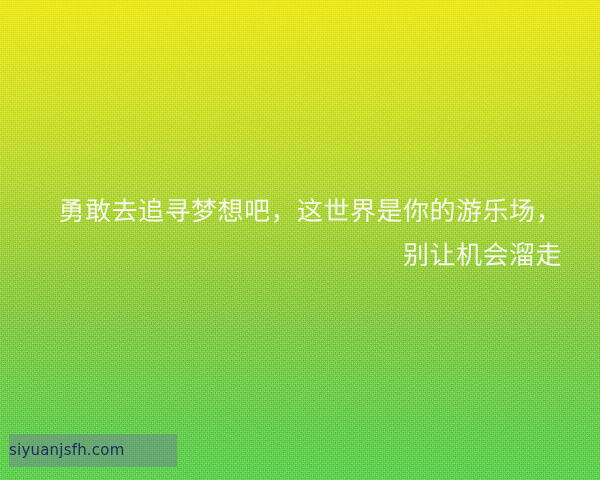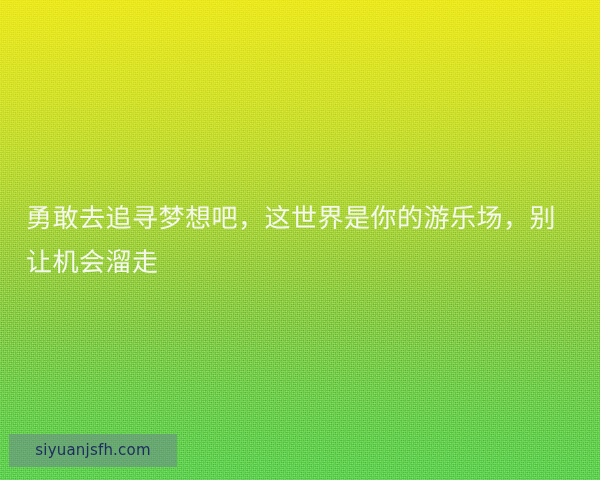--- a/index.html
+++ b/index.html
@@ -69,24 +69,24 @@
         rgba(0,0,0,0.35) 0px, rgba(0,0,0,0.35) 1px,
         rgba(0,0,0,0.0) 1px, rgba(0,0,0,0.0) 2px);
     mix-blend-mode: soft-light;
   }
 
   
   .quote-wrap {
     position: absolute;
     left: 0;
     right: 0;
-    top: 196px;
-    padding: 0 26px;
+    top: 189px;
+    padding: 0 38px;
     box-sizing: border-box;
-    text-align: left;
+    text-align: right;
     z-index: 3;
   }
 
   .quote-text {
     margin: 0;
     font-family: "DejaVu Sans", "Liberation Sans", sans-serif;
     font-size: 26px;
     line-height: 44px;
     font-weight: 400;
     color: #f4f7ee;
@@ -97,21 +97,21 @@
 
   
   .watermark-badge {
     position: absolute;
     left: 9px;
     top: 434px;
     width: 168px;
     height: 33px;
     display: flex;
     align-items: center;
-    justify-content: center;
+    justify-content: flex-start;
     background: rgba(108, 136, 140, 0.55);
     z-index: 4;
   }
 
   .watermark-text {
     font-family: "DejaVu Sans", "Liberation Sans", sans-serif;
     font-size: 15px;
     font-weight: 400;
     color: #1d2c5f;
     letter-spacing: 0.2px;

